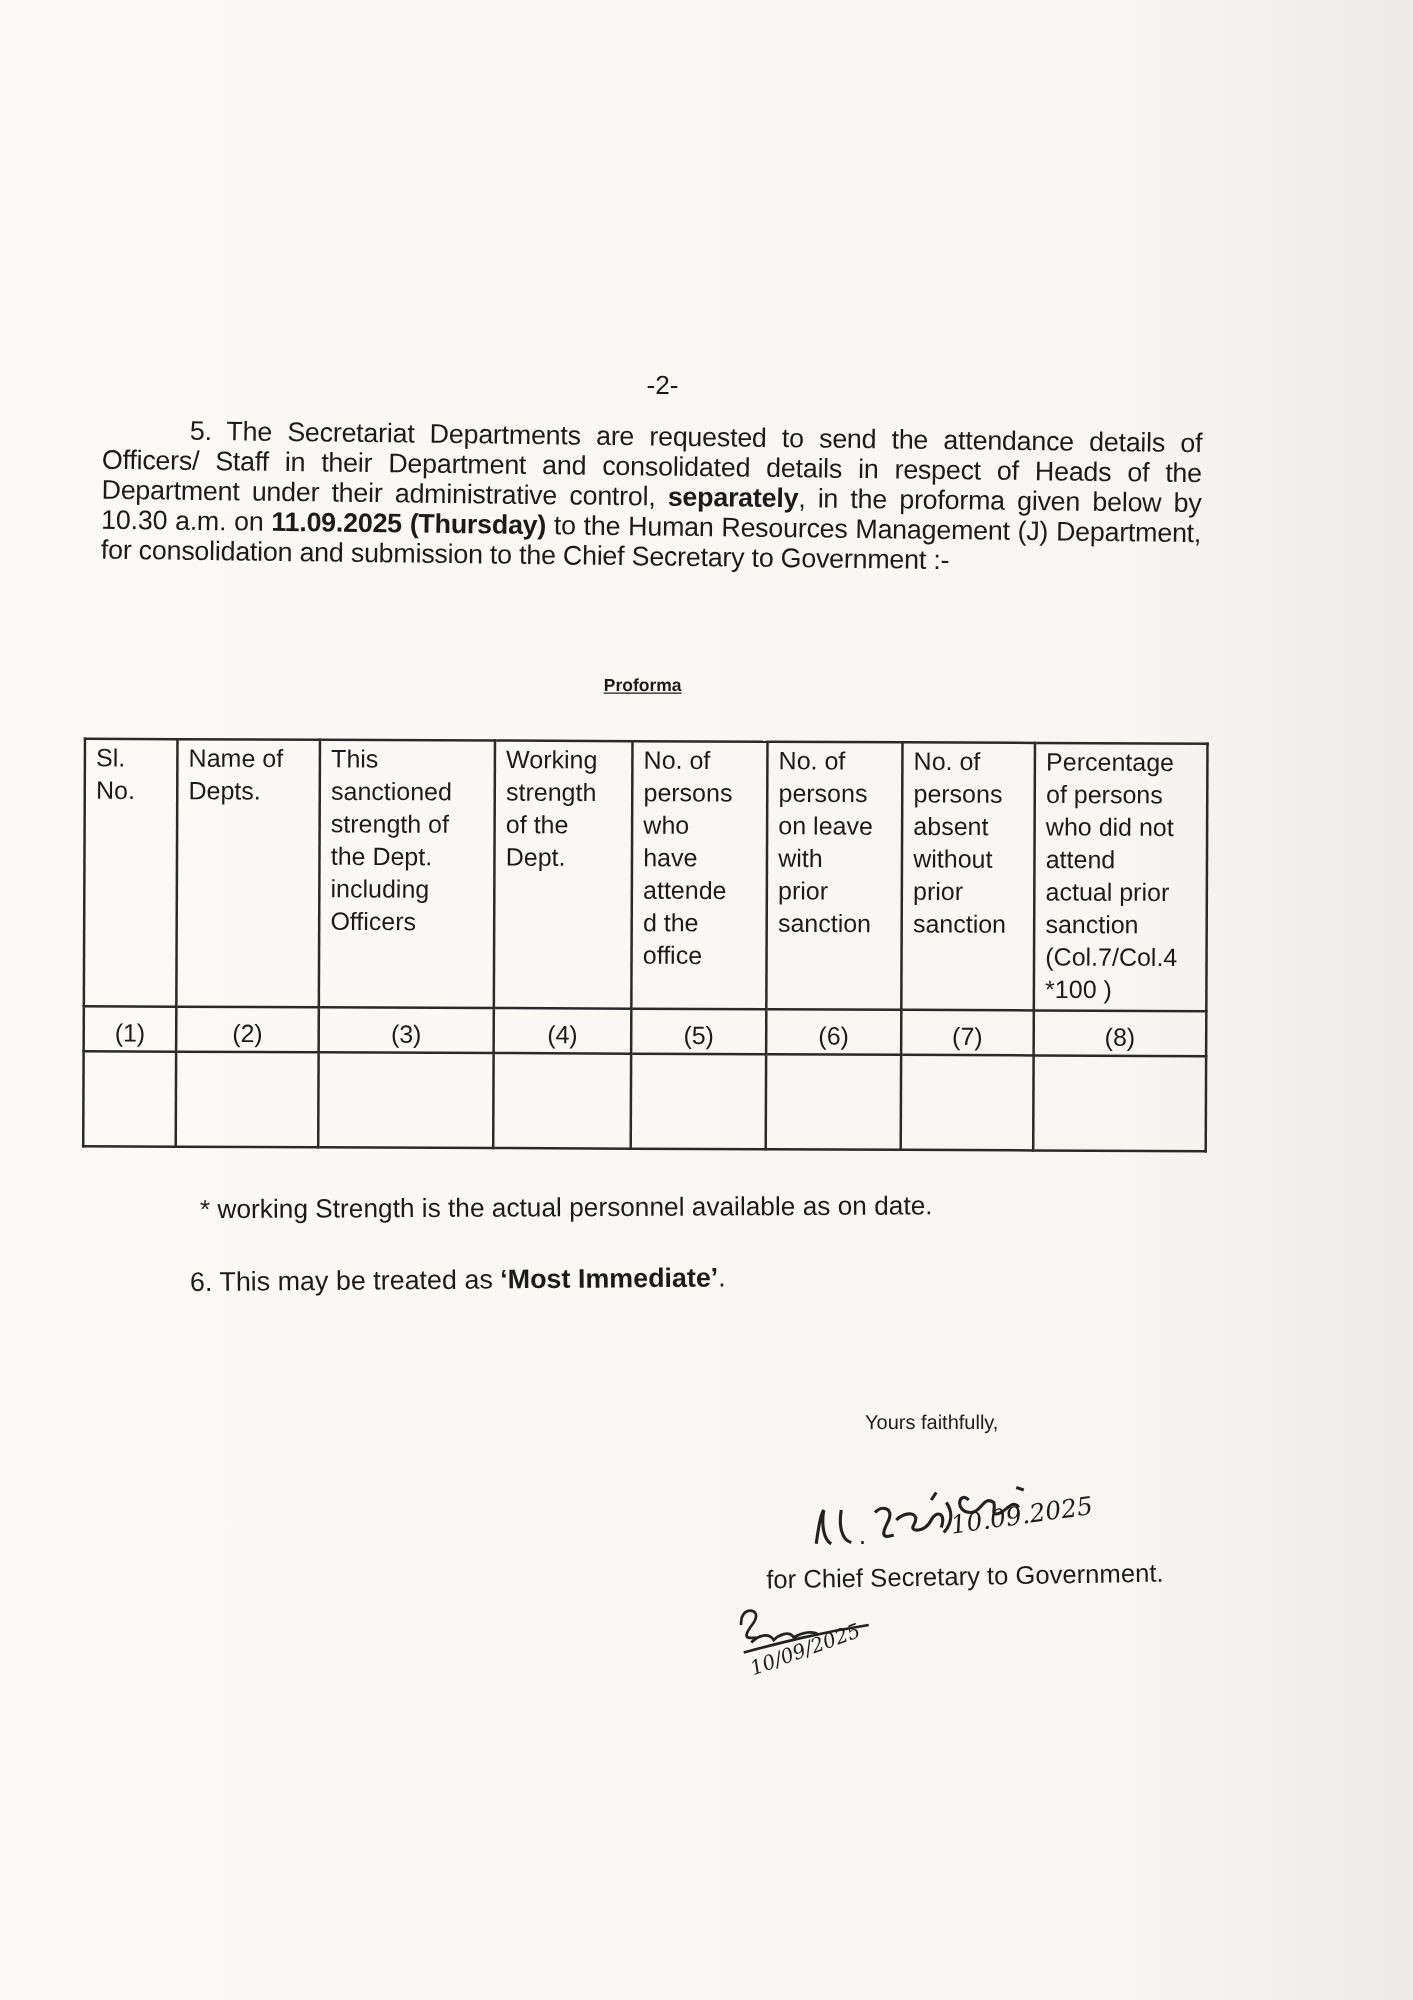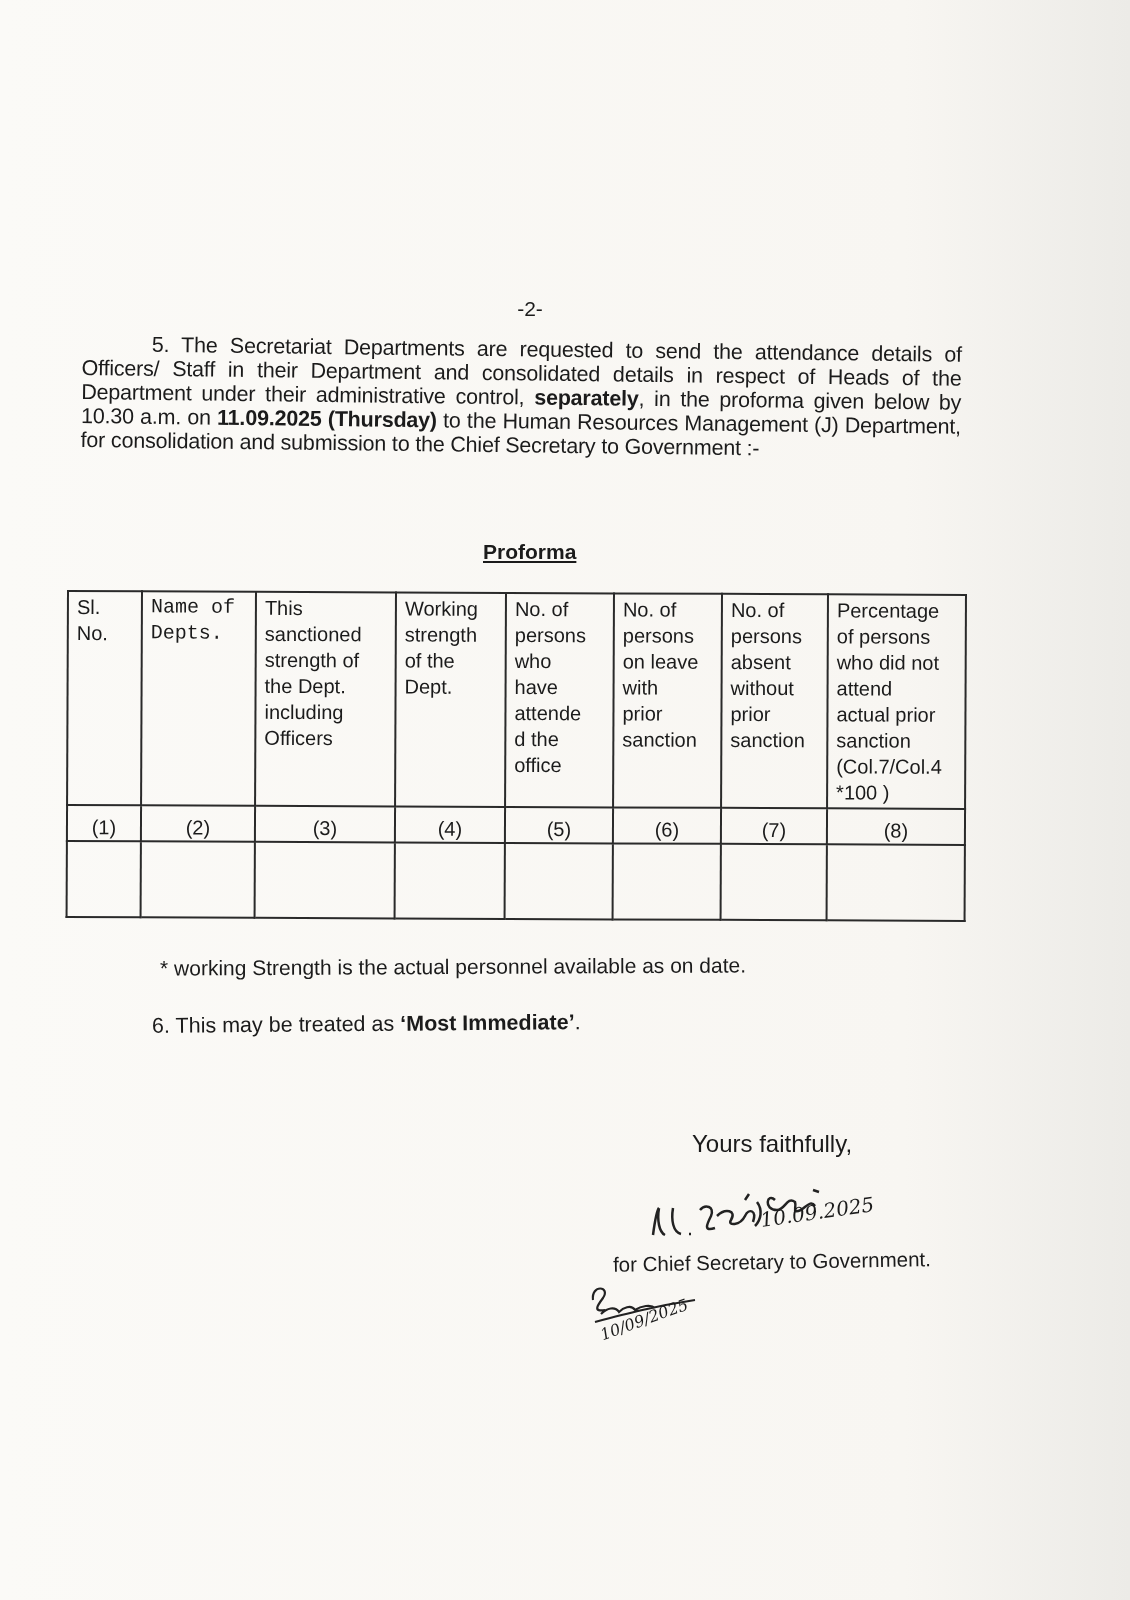--- a/index.html
+++ b/index.html
@@ -22,50 +22,50 @@
   .para {
     position: absolute; left: 82px; top: 332px; width: 880px;
     font-size: 21.5px; line-height: 24px; text-align: justify;
     transform: rotate(0.7deg); transform-origin: left top;
     letter-spacing: -0.2px;
   }
   .para .indent { display: inline-block; width: 70px; }
   .para b { font-weight: bold; }
   .proforma-title {
     position: absolute; top: 540px; left: 483px;
-    font-size: 21px; font-weight: bold; text-decoration: underline;
+    font-size: 14px; font-weight: bold; text-decoration: underline;
   }
   table.proforma {
     position: absolute; left: 67px; top: 590px;
     border-collapse: collapse;
     transform: rotate(0.25deg); transform-origin: left top;
     font-size: 20px; line-height: 26px;
   }
   table.proforma td, table.proforma th {
     border: 2px solid #2a2a2a;
     vertical-align: top; text-align: left; font-weight: normal;
     padding: 2px 8px;
   }
   table.proforma tr.hdr th { height: 202px; }
   table.proforma tr.nums td { text-align: center; height: 32px; vertical-align: bottom; padding-bottom: 0; }
   table.proforma tr.blank td { height: 70px; }
-  .c1 { width: 56px; } .c2 { width: 96px; font-family: Liberation Mono, monospace; } .c3 { width: 122px; } .c4 { width: 92px; }
+  .c1 { width: 56px; } .c2 { width: 96px; } .c3 { width: 122px; } .c4 { width: 92px; }
   .c5 { width: 90px; } .c6 { width: 90px; } .c7 { width: 88px; } .c8 { width: 120px; }
   .hd { white-space: pre-line; }
   .footnote {
     position: absolute; top: 955px; left: 160px; font-size: 21px;
     transform: rotate(-0.3deg);
   }
   .point6 {
     position: absolute; top: 1012px; left: 152px; font-size: 21.5px;
     transform: rotate(-0.5deg);
   }
   .point6 b { font-weight: bold; }
   .closing {
-    position: absolute; top: 1130px; left: 692px; font-size: 24px;
+    position: absolute; top: 1130px; left: 692px; font-size: 16px;
   }
   .sig-main {
     position: absolute; left: 645px; top: 1180px; width: 290px; height: 70px;
   }
   .sig-date {
     position: absolute; left: 760px; top: 1200px; font-size: 20px;
     font-family: "DejaVu Serif", serif; font-style: italic;
     transform: rotate(-8deg);
   }
   .designation {

